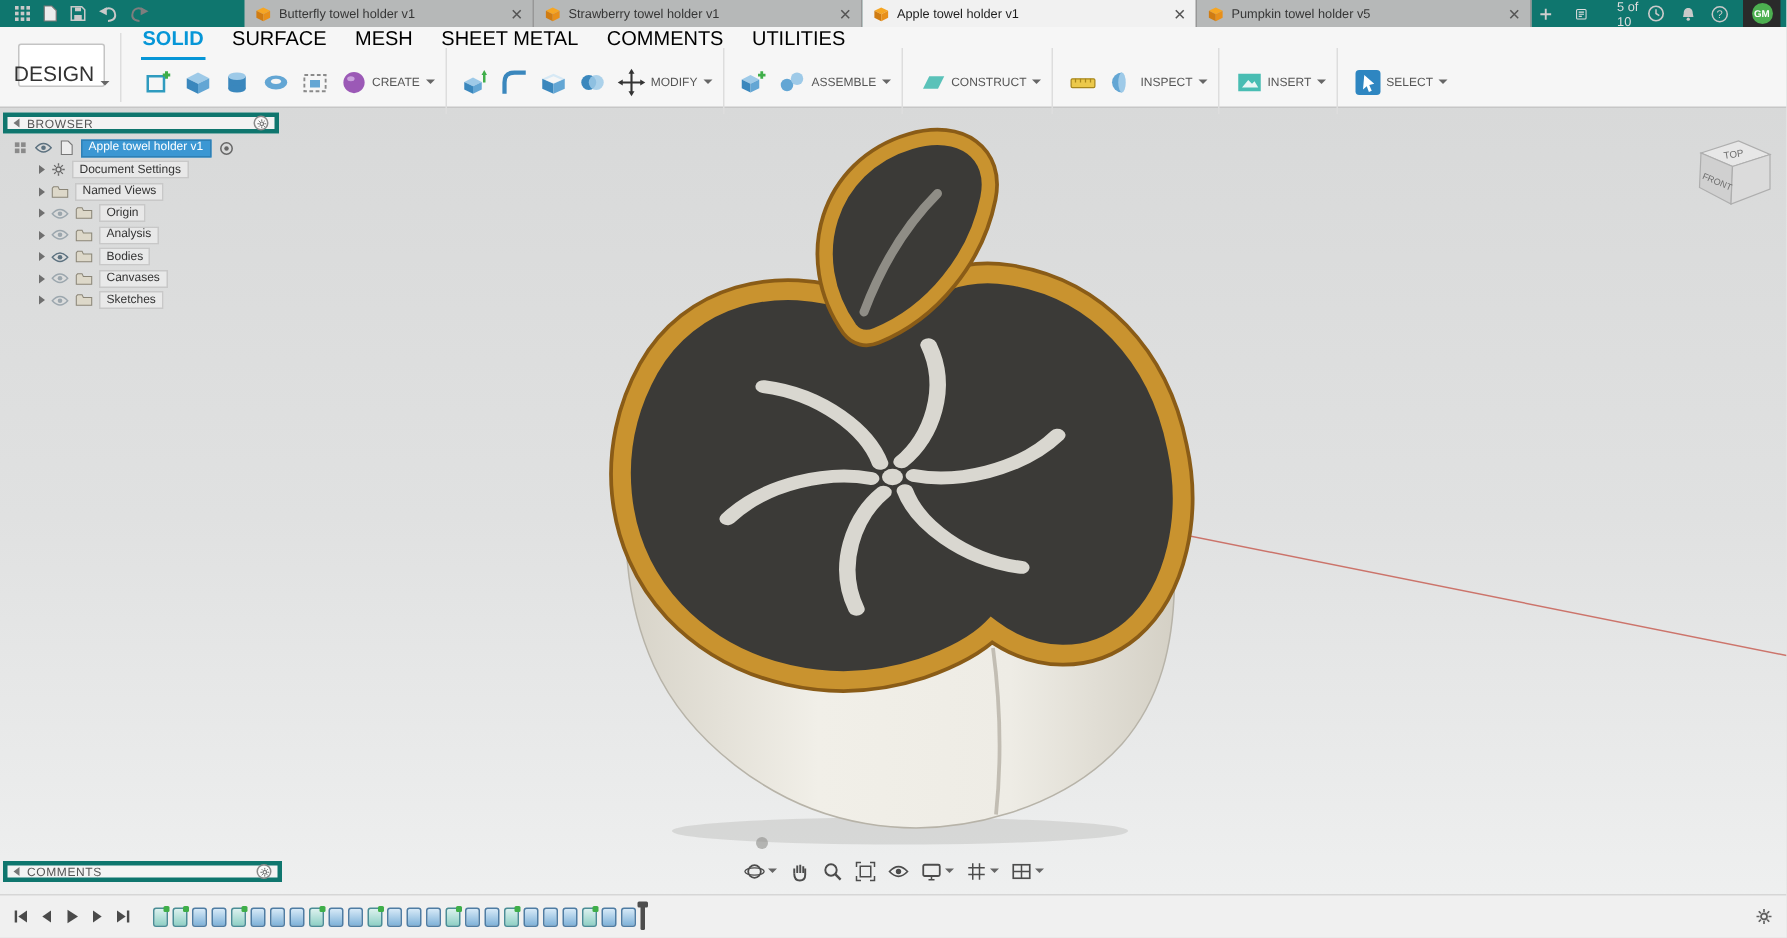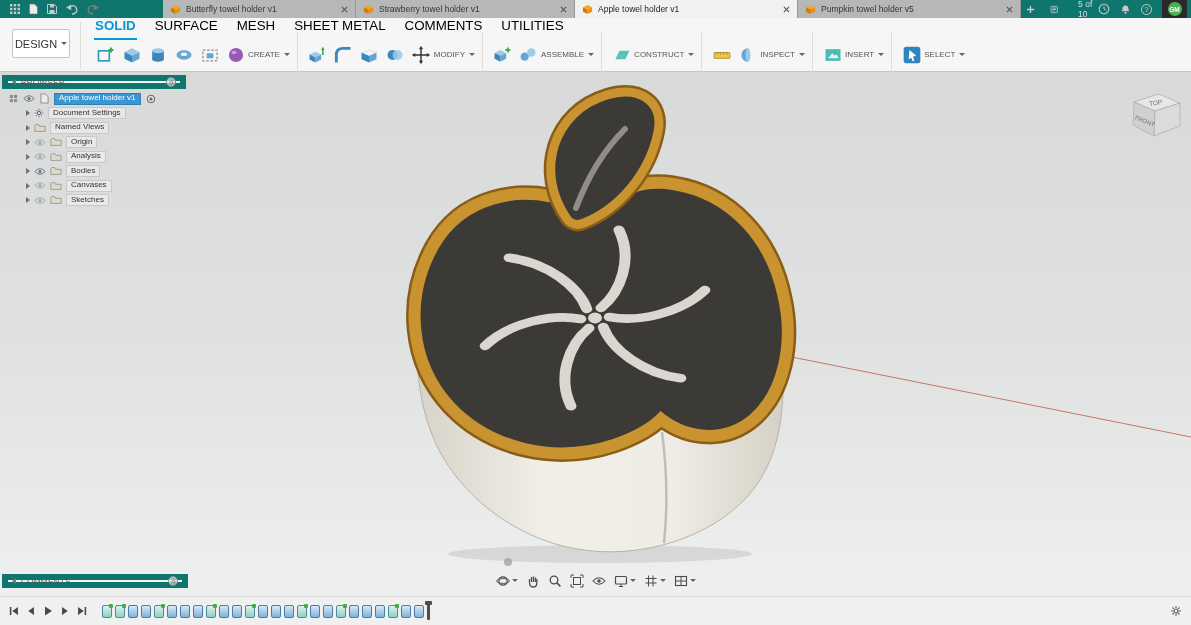--- a/index.html
+++ b/index.html
@@ -24,37 +24,37 @@
   .newtab{width:22px;display:flex;align-items:center;justify-content:center;color:#cfcfcf}
   .jobs{display:flex;align-items:center;gap:20px;margin-left:10px;color:#dedede;font-size:8.5px}
   .tb-right{margin-left:auto;display:flex;align-items:center;gap:10px;padding-right:4px}
   .tb-right button{color:#c9c9c9;display:flex;align-items:center}
   .helpq{width:11px;height:11px;border:1px solid #c9c9c9;border-radius:50%;font-size:7.5px;display:flex;align-items:center;justify-content:center;color:#c9c9c9}
   .avatar-box{width:25px;height:18px;background:#2a2a2a;display:flex;align-items:center;justify-content:center}
   .avatar{width:14px;height:14px;border-radius:50%;background:#4caf50;color:#fff;font-size:6.5px;font-weight:bold;display:flex;align-items:center;justify-content:center}
 
   
   .ribbon{position:absolute;left:0;top:18px;width:100%;height:54px;background:#f6f6f6;border-bottom:1px solid #c6c6c6;z-index:39}
-  .design-btn{position:absolute;left:12px;top:11px;width:58px;height:29px;background:#fff;border:1px solid #c4c4c4;border-radius:2px;font-size:11px;color:#333;display:flex;align-items:center;justify-content:center;gap:4px}
+  .design-btn{position:absolute;left:12px;top:11px;width:58px;height:29px;background:#fff;border:1px solid #c4c4c4;border-radius:2px;font-size:14px;color:#333;display:flex;align-items:flex-end;justify-content:center;gap:4px}
   .ribbon-sep{position:absolute;left:80px;top:4px;width:1px;height:46px;background:#ddd}
   .ribbon-content{margin-left:86px;height:100%;display:flex;flex-direction:column}
   .rtabs{display:flex;gap:17px;height:14px;align-items:center;padding-left:8px;font-size:8px;color:#6e6e6e;letter-spacing:.4px}
   .rtab{height:14px;display:flex;align-items:center;padding:15px 1px}
   .rtab.active{color:#0696d7;font-weight:bold;box-shadow:inset 0 -2px 0 #0696d7}
   .rgroups{display:flex;flex:1}
   .rgroup{display:flex;flex-direction:row;align-items:center;justify-content:flex-start;padding:1px 7px 0}
   .rg-icons{display:flex;align-items:center;gap:1px;height:27px}
   .ticon{width:25px;height:25px;display:flex;align-items:center;justify-content:center;border-radius:2px}
   .glabel{font-size:8px;color:#555;display:flex;align-items:center;gap:4px;height:12px}
   .vsep{width:1px;background:#ddd;height:44px;align-self:center}
   .caret{width:0;height:0;border-left:3px solid transparent;border-right:3px solid transparent;border-top:3.5px solid #666;display:inline-block}
 
   
   .browser{position:absolute;left:2px;top:75px;width:184px;z-index:20}
-  .panel-header{height:14px;background:rgba(244,244,244,.96);border:6px solid #0f766e;display:flex;align-items:center;gap:5px;padding:0 4px;color:#555;font-size:8px;letter-spacing:.4px}
+  .panel-header{height:14px;background:rgba(244,244,244,.96);border:3px solid #0f766e;display:flex;align-items:center;gap:5px;padding:0 4px;color:#555;font-size:8px;letter-spacing:.4px}
   .tri-left{width:0;height:0;border-top:3.5px solid transparent;border-bottom:3.5px solid transparent;border-right:4.5px solid #777}
   .circle-btn{margin-left:auto;width:10px;height:10px;border:1px solid #8a8a8a;border-radius:50%;display:flex;align-items:center;justify-content:center;color:#666;background:rgba(255,255,255,.6)}
   .tree{padding:3px 0 0 0;display:flex;flex-direction:column;gap:1.5px;font-size:8px}
   .trow{display:flex;align-items:center;height:13px;gap:4px}
   .trow.child{padding-left:24px}
   .trow.root{padding-left:7px;gap:5px}
   .exp{width:0;height:0;border-top:3.5px solid transparent;border-bottom:3.5px solid transparent;border-left:4.5px solid #6f6f6f}
   .chip{background:rgba(233,233,233,.95);border:1px solid rgba(196,196,196,.9);padding:0 4px;line-height:10.5px;height:12px;color:#333;display:flex;align-items:center;white-space:nowrap}
   .chip.sel{background:#3b97d3;border-color:#2e80b5;color:#fff}
   .eye{color:#5d7280;display:flex}

